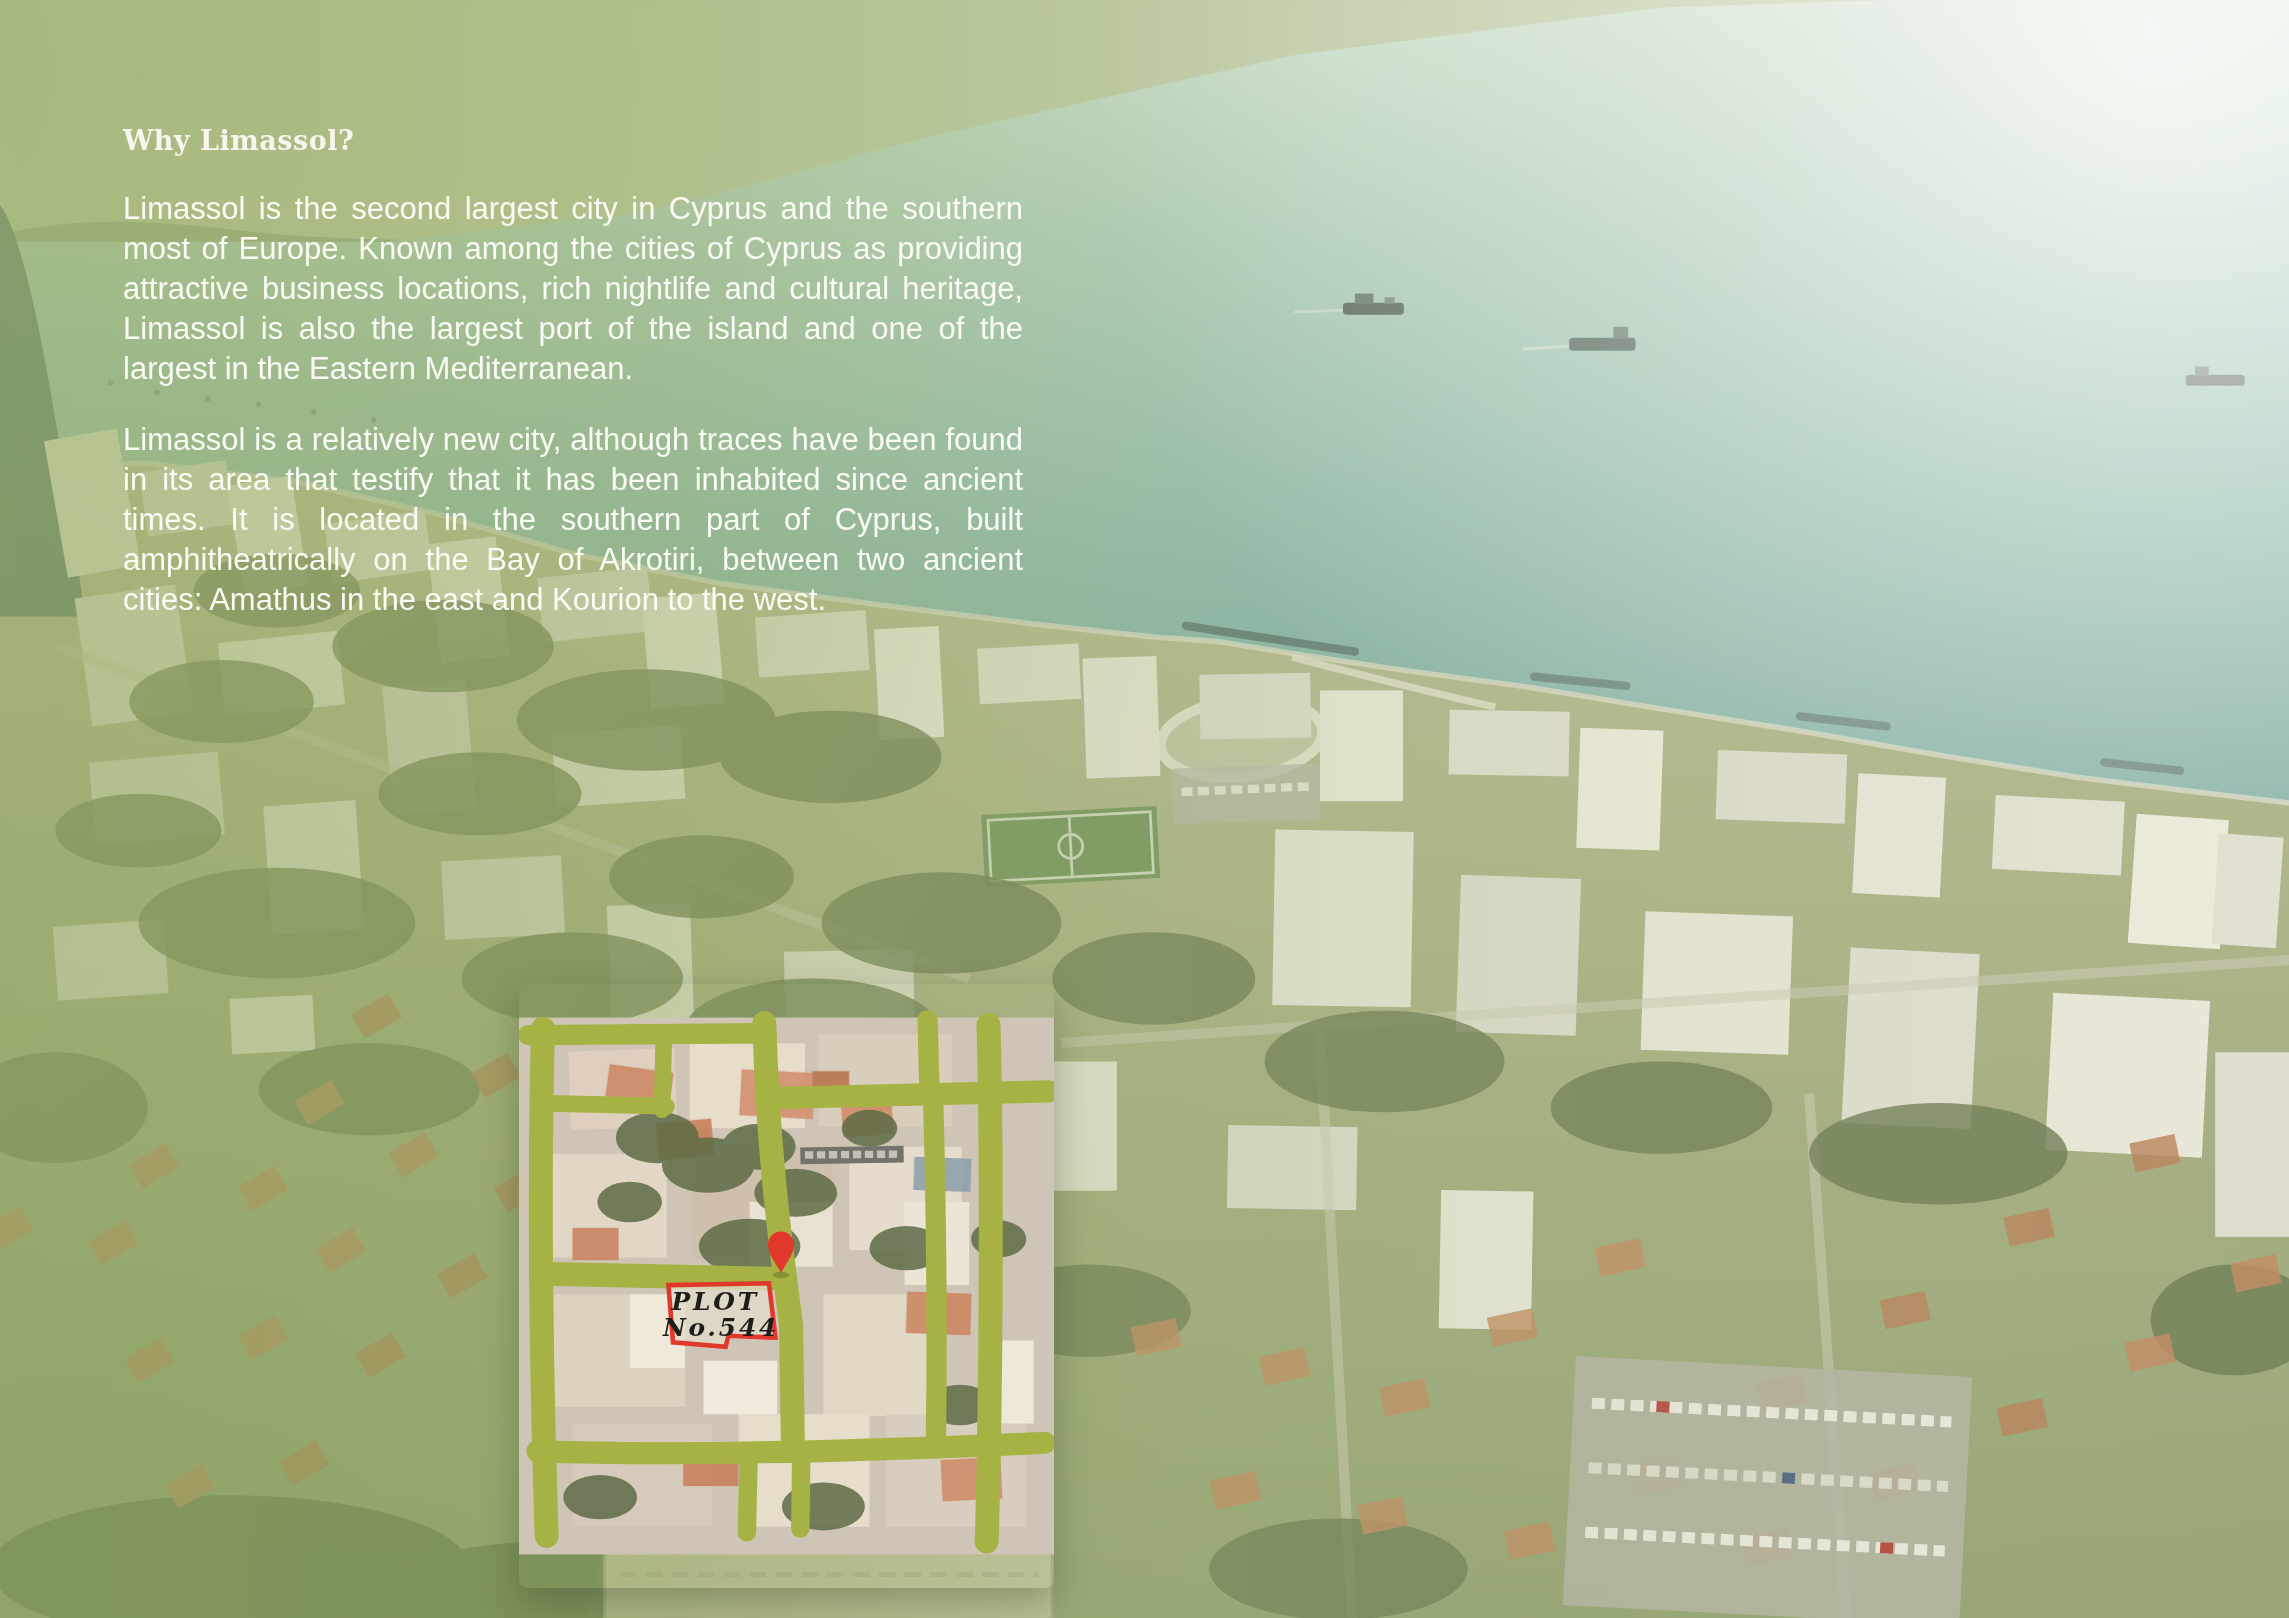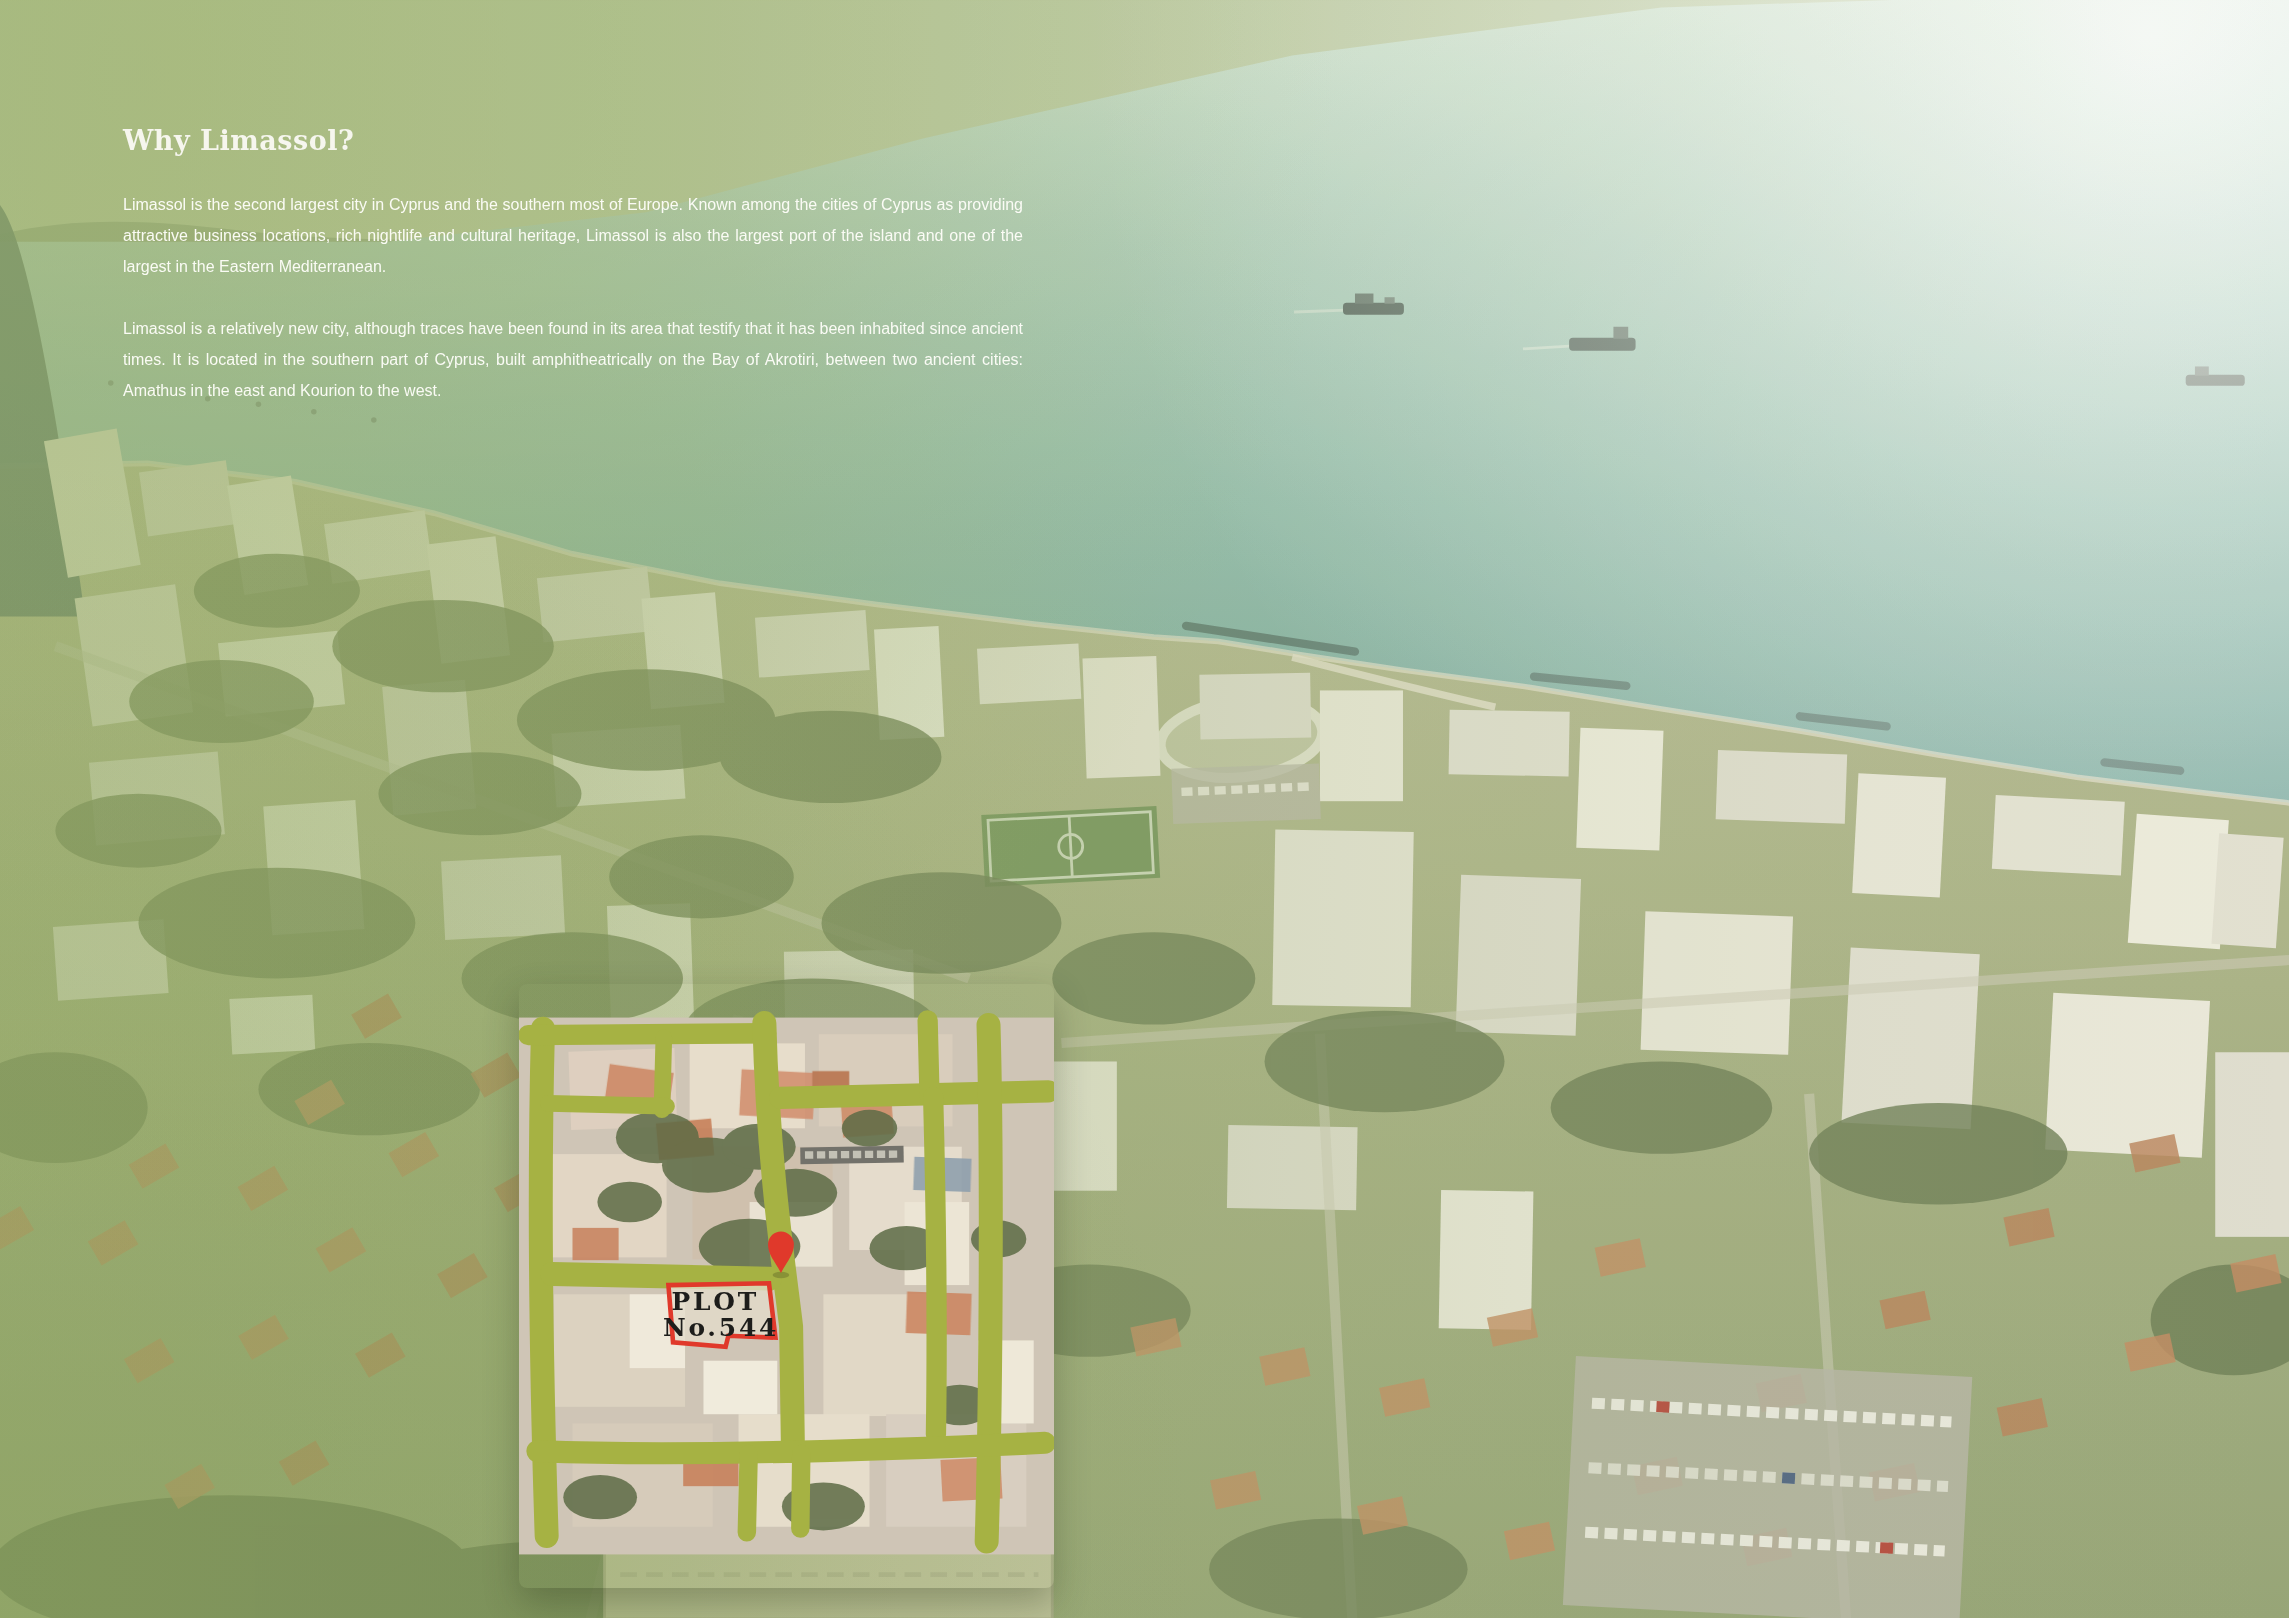--- a/index.html
+++ b/index.html
@@ -4,27 +4,27 @@
 <style>
   html,body{margin:0;padding:0;background:#9daa7c;}
   .stage{position:relative;width:2290px;height:1619px;overflow:hidden;
          font-family:"Liberation Sans","DejaVu Sans",sans-serif;}
   .bg{position:absolute;left:0;top:0;width:2290px;height:1619px;display:block;}
 
   
   .intro{position:absolute;left:123px;top:109px;width:900px;color:#fbfbf4;margin-top:16px;}
   .intro h1{margin:0 0 33px 0;font-family:"DejaVu Serif","Liberation Serif",serif;
             font-weight:700;font-size:27px;letter-spacing:0.5px;color:#f6f6ee;}
-  .intro p{margin:0 0 31px 0;font-size:16px;line-height:31px;text-align:justify;
+  .intro p{margin:0 0 31px 0;font-size:31px;line-height:40px;text-align:justify;
            font-weight:400;color:rgba(253,253,248,.97);}
 
   
   .map-inset{position:absolute;left:519px;top:984px;width:535px;height:604px;
              border-radius:8px;overflow:hidden;
-             box-shadow:0 14.8px 35px rgba(40,50,22,.30);}
+             box-shadow:0 14.8px 35px rgba(40,50,22,.30);font-style:italic;}
   .map-inset svg{display:block;width:100%;height:100%;}
   .plot-label{font-family:"DejaVu Serif","Liberation Serif",serif;font-weight:700;}
 </style>
 </head>
 <body>
 
 <div class="stage">
 
   <svg class="bg" viewBox="0 0 2481 1754" aria-hidden="true">
     <defs>

